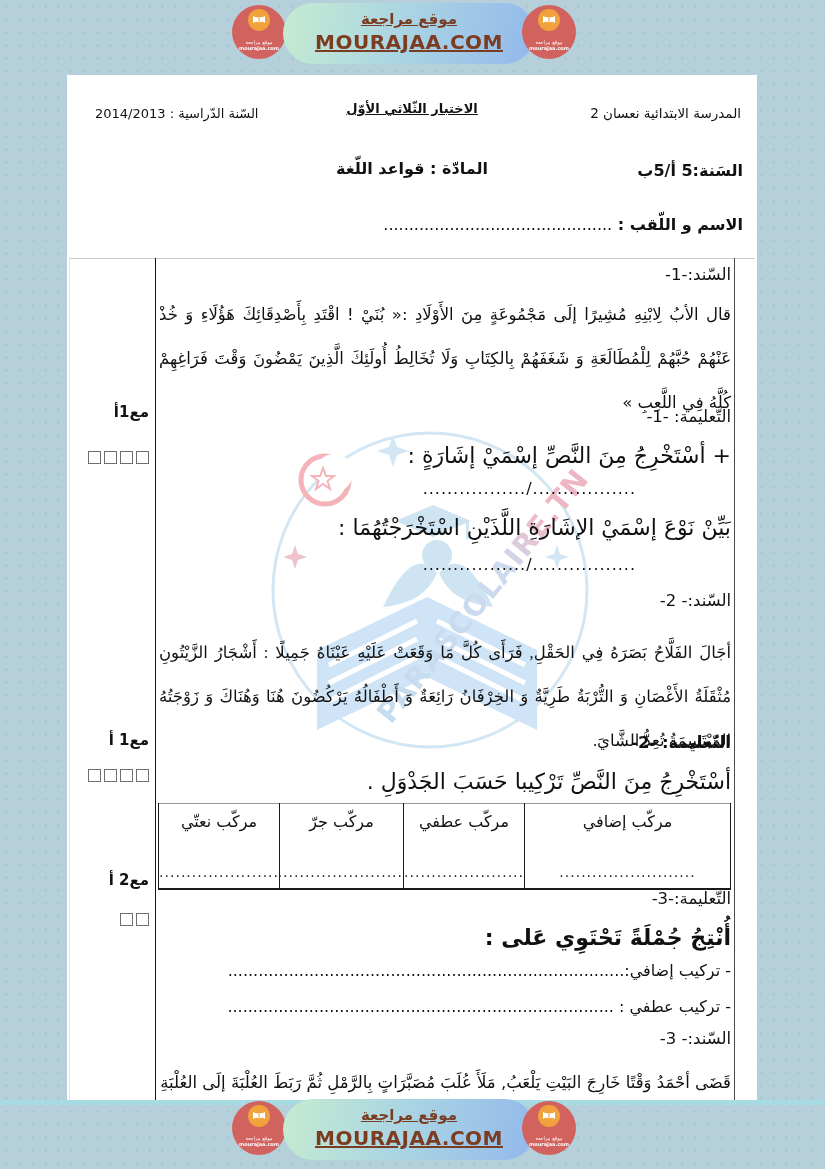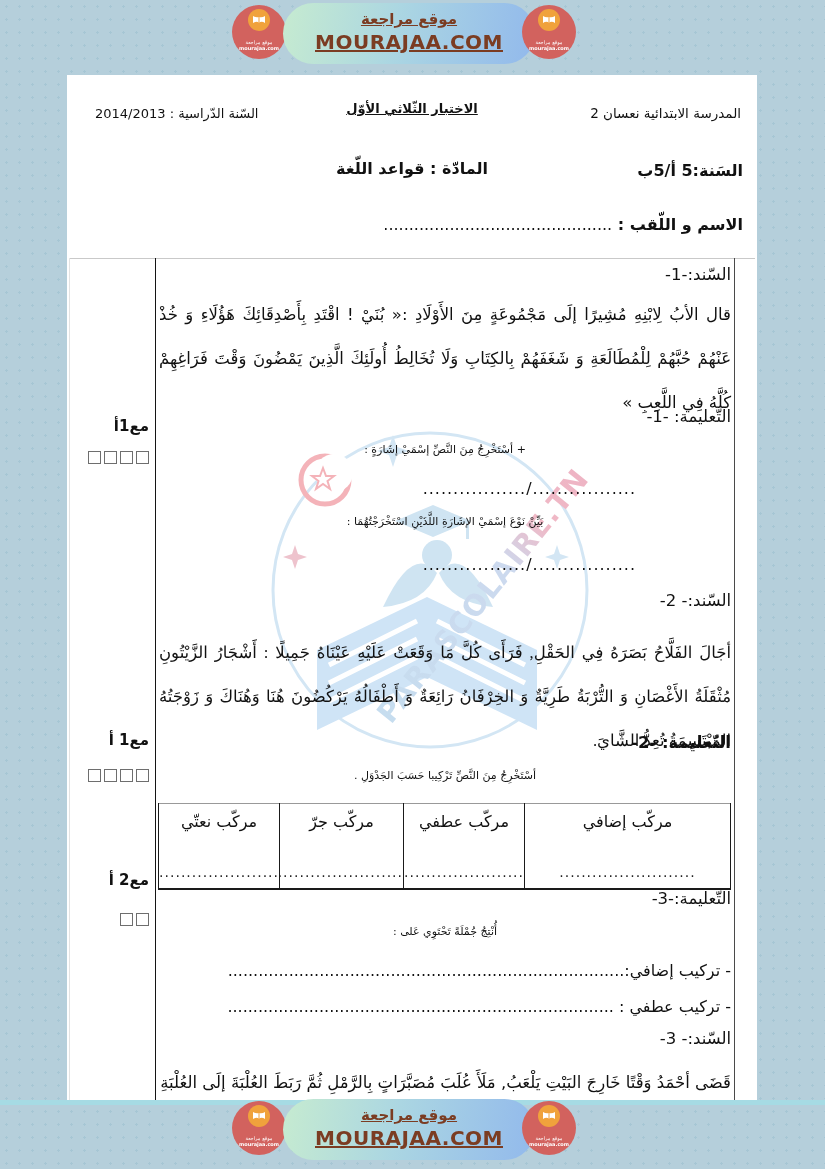--- a/index.html
+++ b/index.html
@@ -45,21 +45,21 @@
   
   .mark{position:absolute;left:0;width:82px;text-align:right;direction:ltr;}
   .mark .mlabel{font-size:15px;font-weight:600;direction:rtl;display:block;}
   .mboxes{position:absolute;left:0;width:82px;text-align:right;}
   .sq{display:inline-block;width:11px;height:11px;border:1.6px solid #6e6e6e;margin-left:3px;background:#fff;vertical-align:middle;}
   
   .main{position:absolute;left:92px;top:186px;width:572px;height:840px;direction:rtl;}
   .blk{position:absolute;right:0;width:572px;}
   .stitle{font-size:16.5px;}
   .para{font-size:16.5px;line-height:44px;text-align:justify;margin:0;}
-  .qline{font-size:11px;white-space:nowrap;text-align:center;}
+  .qline{font-size:22px;white-space:nowrap;}
   .ansline{font-size:16px;letter-spacing:1px;}
   .itemline{font-size:16px;white-space:nowrap;overflow:hidden;}
   
   .gtable{position:absolute;right:0;top:542px;width:572px;border-collapse:collapse;table-layout:fixed;direction:rtl;}
   .gtable{border-top:1px solid #999;border-bottom:2px solid #1a1a1a;}
   .gtable th,.gtable td{border-left:1.3px solid #1a1a1a;border-right:1.3px solid #1a1a1a;padding:0;}
   .gtable th{font-size:16px;font-weight:normal;height:34px;text-align:center;}
   .gtable td{height:42px;text-align:center;font-size:14px;color:#222;letter-spacing:1px;white-space:nowrap;overflow:hidden;vertical-align:bottom;padding-bottom:8px;}
   
   .watermark{position:absolute;left:198px;top:350px;width:330px;height:330px;z-index:0;pointer-events:none;}
@@ -144,21 +144,21 @@
     </g>
     <g>
       <polygon points="52,225 162,172 162,252 52,305" fill="#cfe4f6"></polygon>
       <polygon points="272,225 162,172 162,252 272,305" fill="#cfe4f6"></polygon>
       <path d="M64,240 L152,196 M64,258 L152,214 M64,276 L152,232" stroke="#ffffff" stroke-width="5" fill="none"></path>
       <path d="M260,240 L172,196 M260,258 L172,214 M260,276 L172,232" stroke="#ffffff" stroke-width="5" fill="none"></path>
     </g>
     <text transform="translate(126,300) rotate(-51)" font-family="DejaVu Sans, sans-serif" font-size="29" font-weight="bold" letter-spacing="1" fill="url(#wmg)">PARASCOLAIRE.TN</text>
   </svg>
 
-  <div class="mark" style="top:328px;margin-top:14px;">
+  <div class="mark" style="top:328px;">
     <span class="mlabel">مع1أ</span>
   </div>
   <div class="mboxes" style="top:372px;"><span class="sq"></span><span class="sq"></span><span class="sq"></span><span class="sq"></span></div>
 
   <div class="mark" style="top:656px;">
     <span class="mlabel">مع1 أ</span>
   </div>
   <div class="mboxes" style="top:690px;"><span class="sq"></span><span class="sq"></span><span class="sq"></span><span class="sq"></span></div>
 
   <div class="mark" style="top:796px;">
@@ -199,21 +199,21 @@
       <tr>
         <td>.........................</td>
         <td>.........................</td>
         <td>.........................</td>
         <td>.........................</td>
       </tr>
     </tbody>
       </table>
 
     <div class="blk stitle" style="top:628px;">التّعليمة:-3-</div>
-    <div class="blk qline" style="top:664px;">أُنْتِجُ جُمْلَةً تَحْتَوِي عَلى :</div>
+    <div class="blk qline" style="top:664px;font-weight:bold;">أُنْتِجُ جُمْلَةً تَحْتَوِي عَلى :</div>
     <div class="blk itemline" style="top:700px;">
       <span>- تركيب إضافي:</span><span class="dots">..............................................................................</span>
     </div>
     <div class="blk itemline" style="top:736px;">
       <span>- تركيب عطفي :</span> <span class="dots">............................................................................</span>
     </div>
 
     <div class="blk stitle" style="top:768px;">السّند:- 3-</div>
     <p class="blk para" style="top:800px;">قَضَى أحْمَدُ وَقْتًا خَارِجَ البَيْتِ يَلْعَبُ, مَلَأَ عُلَبَ مُصَبَّرَاتٍ بِالرَّمْلِ ثُمَّ رَبَطَ العُلْبَةَ إلَى العُلْبَةِ</p>
   </div>

